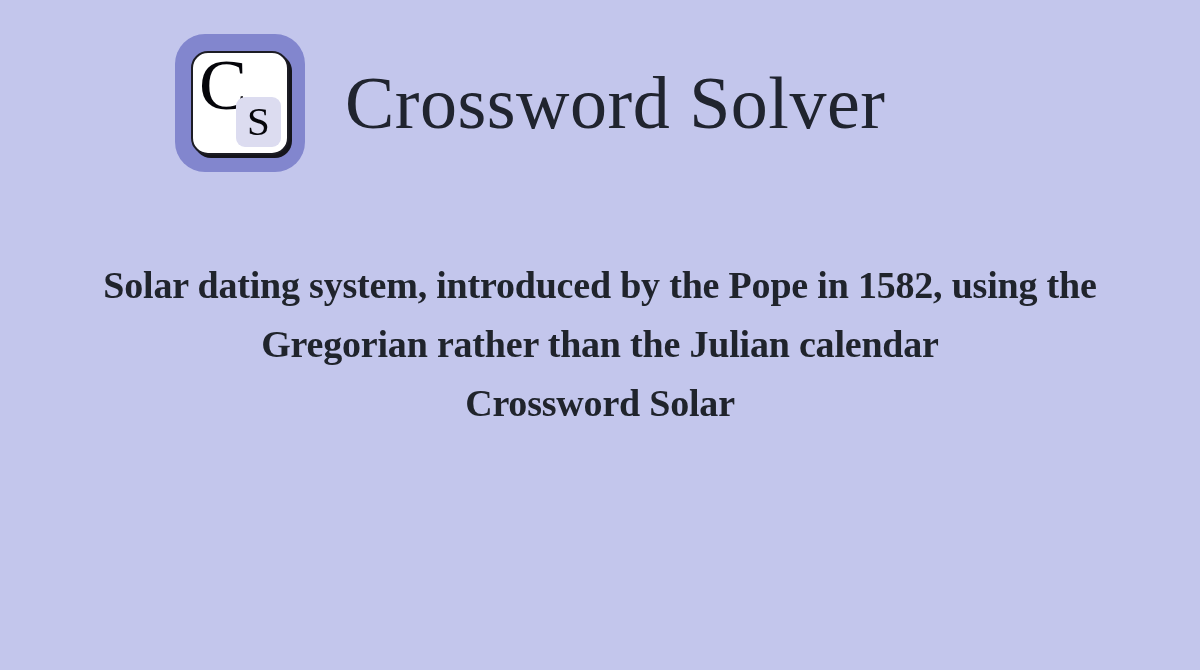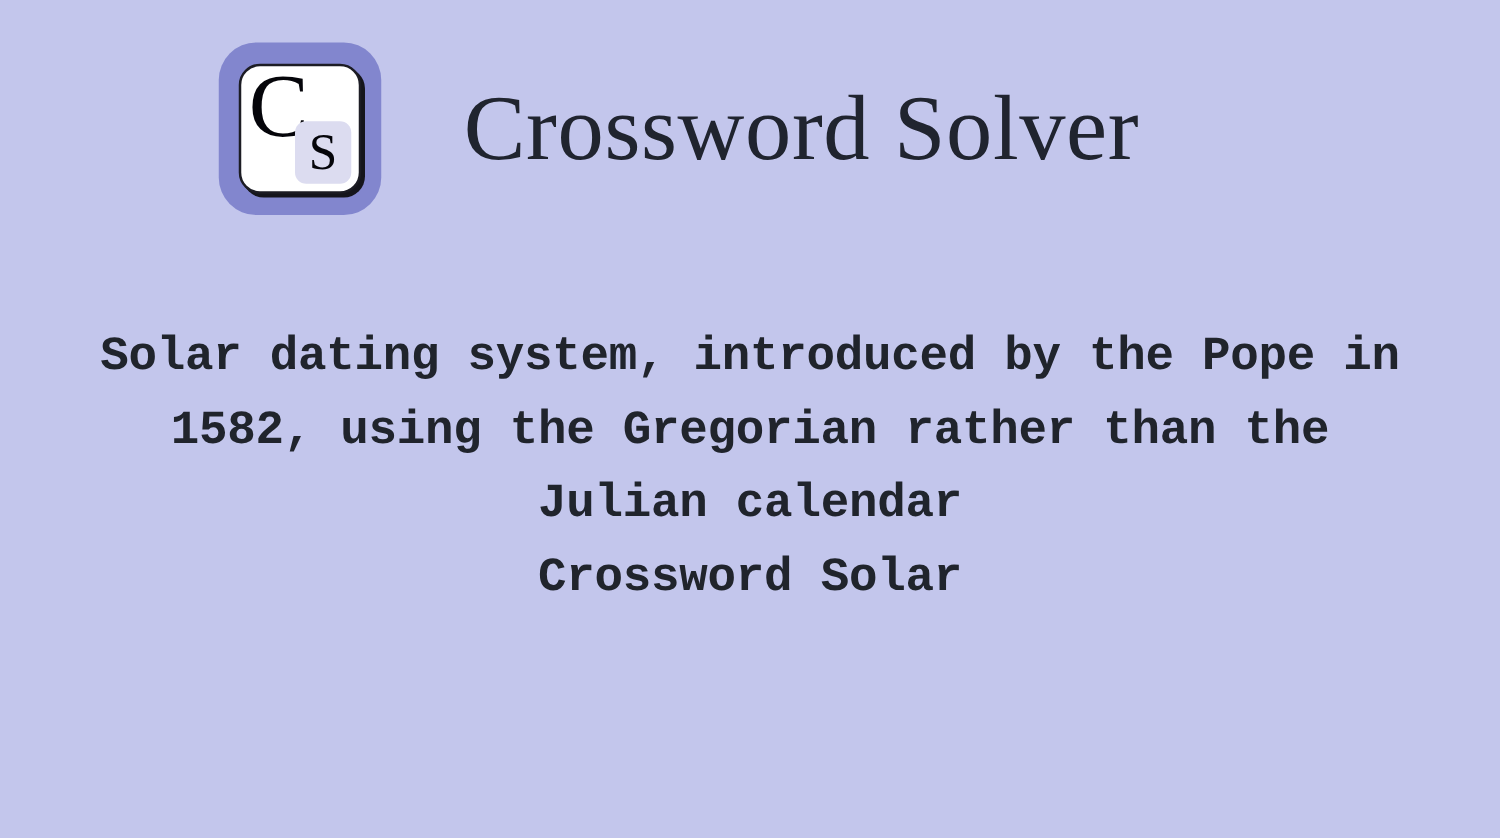--- a/index.html
+++ b/index.html
@@ -99,38 +99,38 @@
     top: -1px;
   }
 
   .site-title {
     font-family: "Liberation Serif", serif;
     font-size: 74px;
     line-height: 1;
     font-weight: 400;
     color: #20242f;
     margin: 0;
-    padding-left: 66px;
+    padding-left: 40px;
     letter-spacing: 0.5px;
     white-space: nowrap;
   }
 
   
   .clue-wrap {
     position: absolute;
     left: 50%;
     transform: translateX(-50%);
     top: 256px;
     width: 1040px;
     text-align: center;
   }
 
   .clue-heading {
     margin: 0;
-    font-family: Liberation Mono, monospace;
+    font-family: Liberation Serif, serif;
     font-weight: bold;
     font-size: 38px;
     line-height: 59px;
     color: #20242c;
     letter-spacing: -0.2px;
   }
 
   .clue-suffix {
     display: block;
   }

